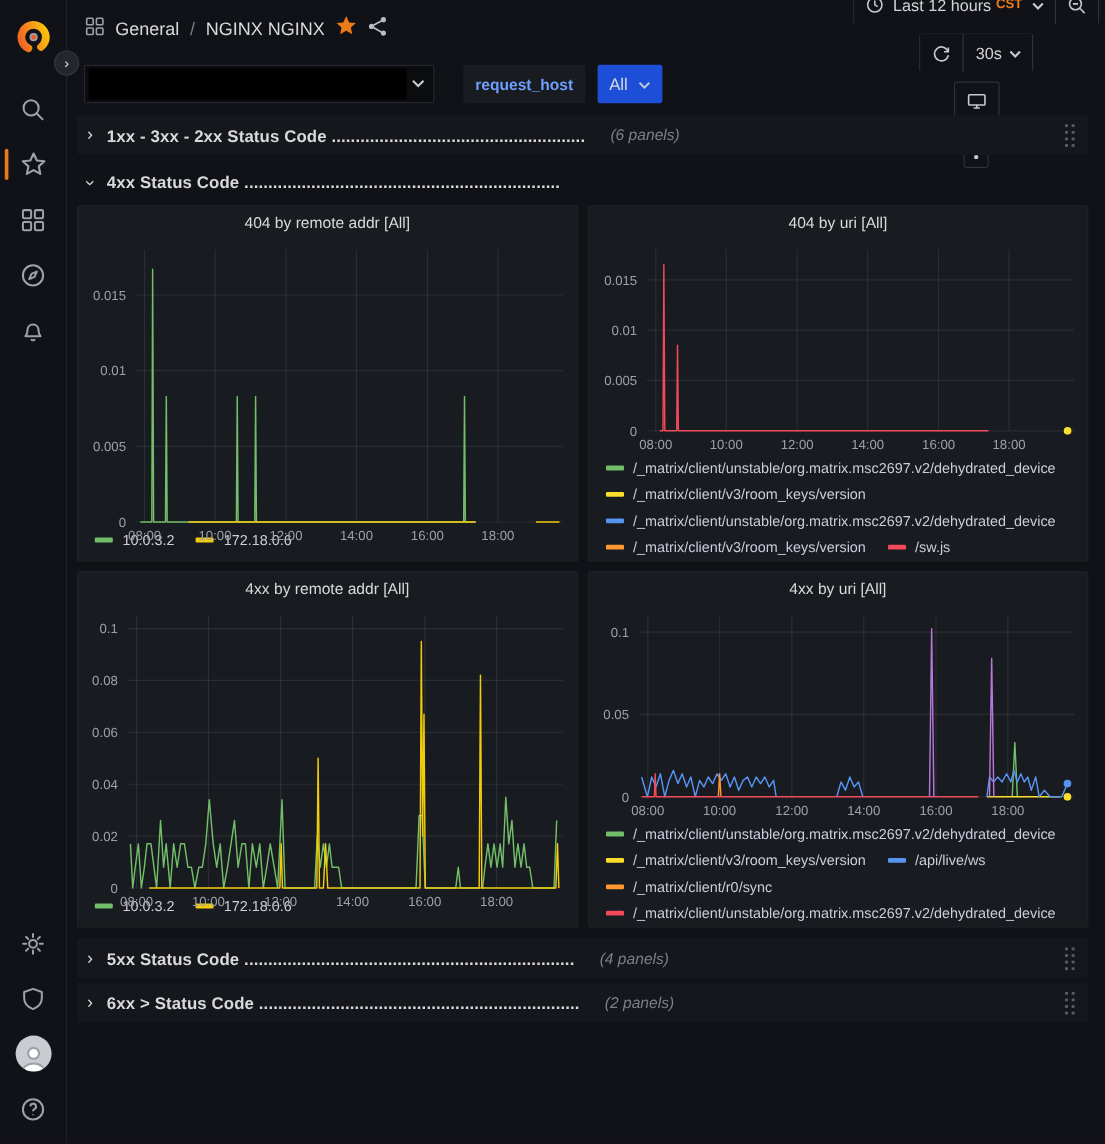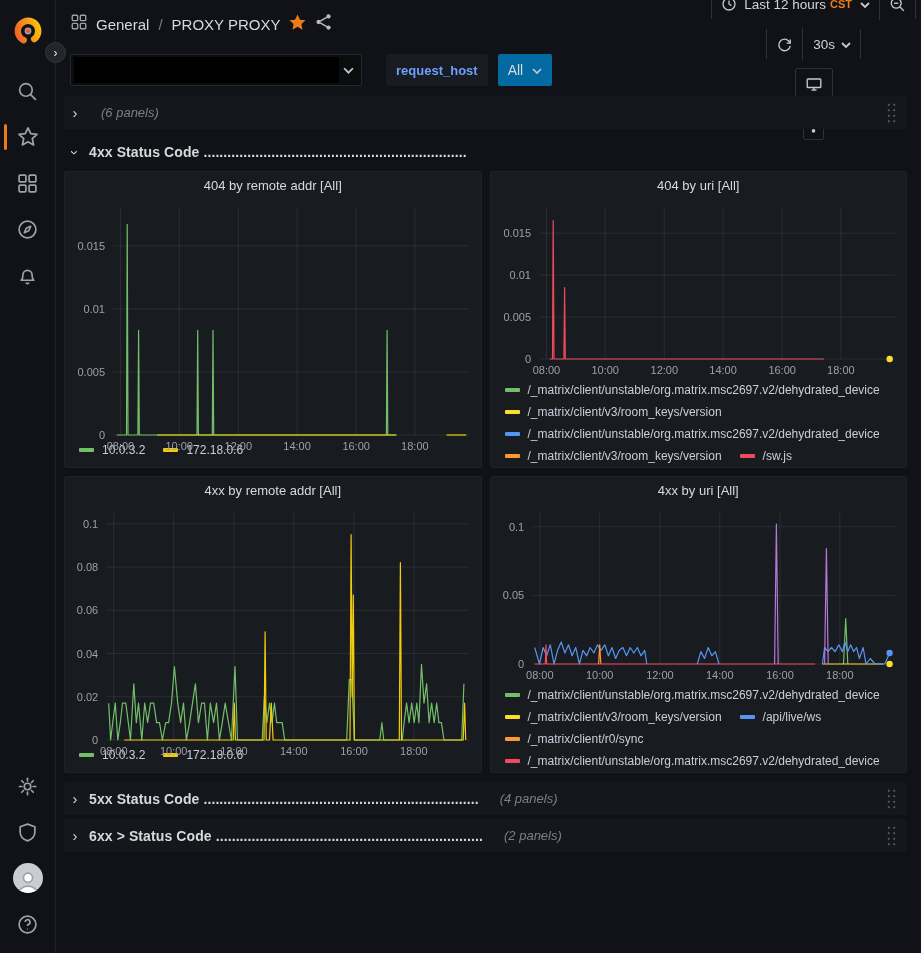--- a/index.html
+++ b/index.html
@@ -45,21 +45,21 @@
   .kebab svg { fill:#c7cad1; stroke:none; }
 
   
   .submenu { height:44px; display:flex; align-items:center; gap:8px; padding:0 14px; }
   .var-label { height:32px; display:flex; align-items:center; padding:0 10px; background:#181b1f;
     border-radius:2px; color:#6e9fff; font-size:13px; font-weight:600; cursor:pointer; }
   .var-select { width:292px; height:32px; background:#0b0c0e; border:1px solid #25272c; border-radius:2px;
     display:flex; align-items:center; cursor:pointer; }
   .redacted { flex:1; height:26px; margin:0 2px 0 3px; background:#000; }
   .var-select .chev { margin-right:7px; }
-  .var-all { height:32px; display:flex; align-items:center; gap:7px; padding:0 10px; background:#0369a1;
+  .var-all { height:32px; display:flex; align-items:center; gap:7px; padding:0 10px; background:#1d4ed8;
     border-radius:2px; font-size:14px; color:#d8d9da; cursor:pointer; margin-left:2px; }
   .gap16 { width:8px; }
 
   
   .dash { flex:1; padding:4px 14px 0 8px; overflow:hidden; }
   .row-head { height:33px; display:flex; align-items:center; gap:9px; padding:0 10px 0 6px;
     border-radius:2px; cursor:pointer; }
   .row-head.collapsed { background:#16171c; }
   .row-head .rchev { color:#d8d9da; font-size:15px; width:10px; text-align:center; }
   .row-title { font-size:14px; font-weight:700; color:#d8d9da; letter-spacing:0.1px; white-space:nowrap;
@@ -181,21 +181,21 @@
         <svg width="18" height="18" viewBox="0 0 20 20">
           <rect x="2.5" y="2.5" width="6" height="6" rx="1"></rect>
             <rect x="11.5" y="2.5" width="6" height="6" rx="1"></rect>
           <rect x="2.5" y="11.5" width="6" height="6" rx="1"></rect>
             <rect x="11.5" y="11.5" width="6" height="6" rx="1"></rect>
         </svg>
       </span>
       <nav class="crumb">
         <span>General</span>
         <span class="sep">/</span>
-        <span>PROXY PROXY</span>
+        <span>NGINX NGINX</span>
       </nav>
       <span class="star-filled">
         <svg width="19" height="19" viewBox="0 0 20 20">
           <path d="M10 1.5 12.6 7l5.9.6-4.4 4 1.2 5.9L10 14.4 4.7 17.5l1.2-5.9-4.4-4L7.4 7z"></path>
         </svg>
       </span>
       <span class="share-icon">
         <svg width="18" height="18" viewBox="0 0 20 20">
           <circle cx="4" cy="10" r="2.4"></circle>
             <circle cx="15" cy="3.8" r="2.4"></circle>
@@ -301,20 +301,21 @@
               <polyline points="1,1 5,5 9,1" fill="none" stroke="#c7cad1" stroke-width="1.6"></polyline>
             </svg>
         </span>
       </div>
     </div>
 
     <div class="dash">
 
       <div class="row-head collapsed mb8">
         <span class="rchev">›</span>
+        <span class="row-title">1xx - 3xx - 2xx Status Code .....................................................</span>
         <span class="row-count">(6 panels)</span>
         <span class="row-handle"></span>
       </div>
 
       <div class="row-head" style="height:28px">
         <span class="rchev" style="transform:rotate(90deg)">›</span>
         <span class="row-title">4xx Status Code ..................................................................</span>
       </div>
 
       <div class="panel-grid">

